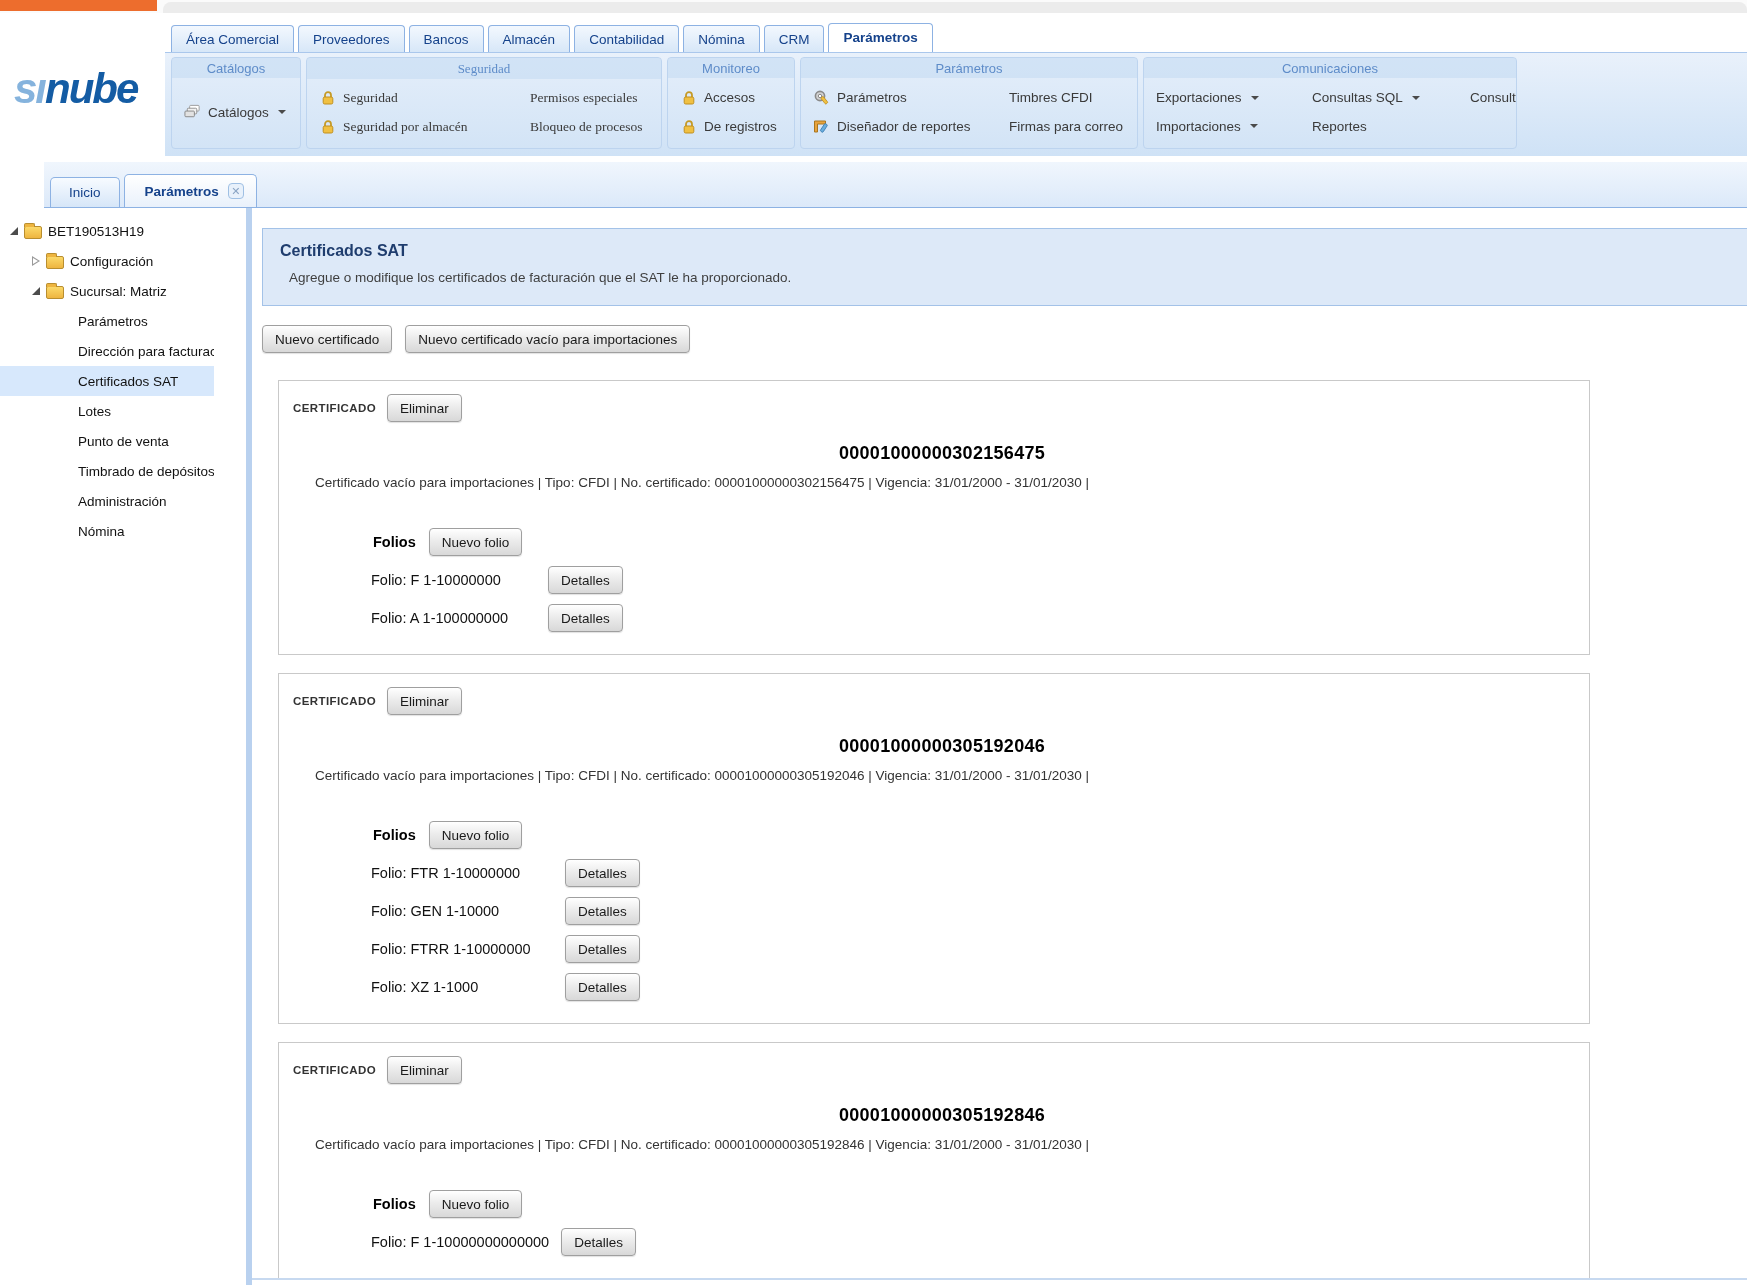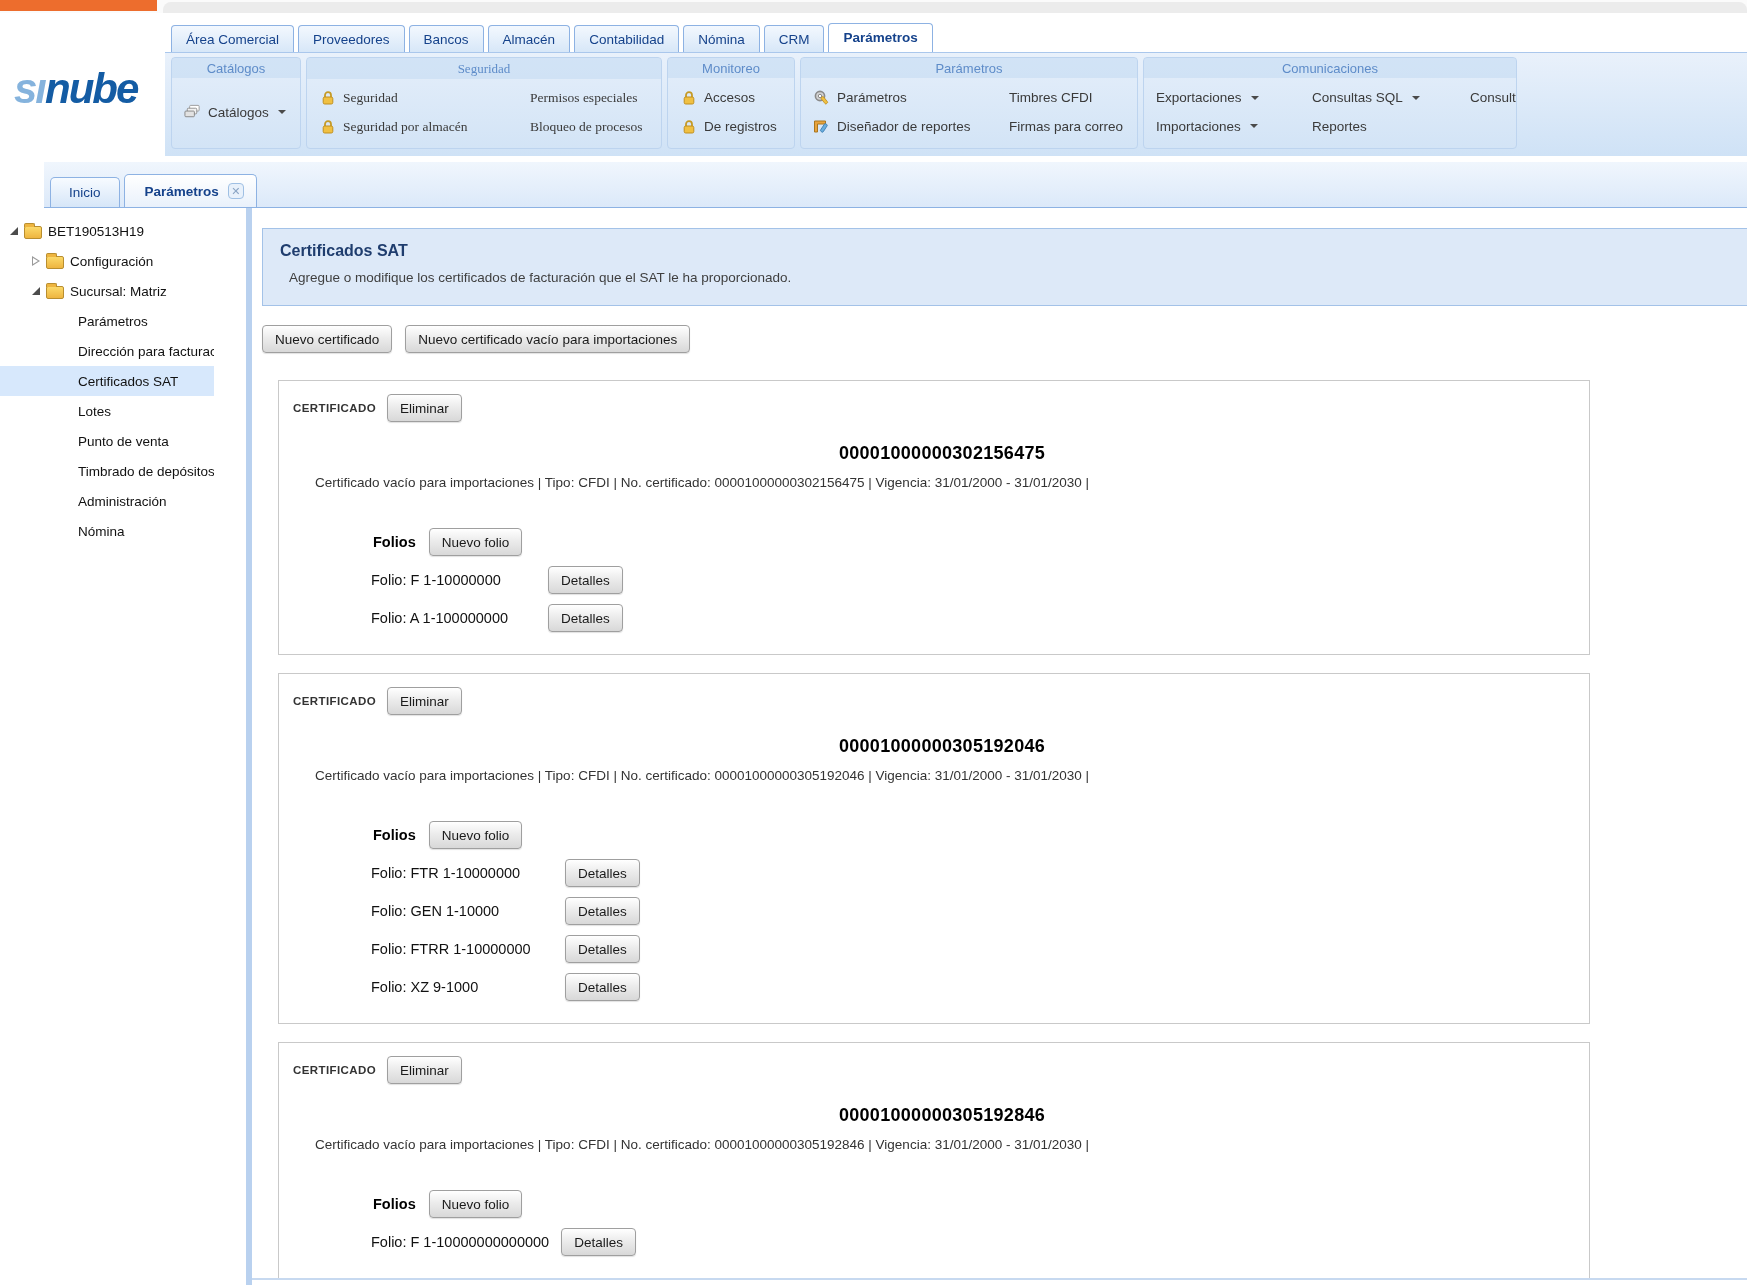--- a/index.html
+++ b/index.html
@@ -366,21 +366,21 @@
         </div>
         <div class="folio-row">
           <span class="folio-text">Folio: GEN 1-10000</span>
           <button class="btn">Detalles</button>
         </div>
         <div class="folio-row">
           <span class="folio-text">Folio: FTRR 1-10000000</span>
           <button class="btn">Detalles</button>
         </div>
         <div class="folio-row">
-          <span class="folio-text">Folio: XZ 9-1000</span>
+          <span class="folio-text">Folio: XZ 1-1000</span>
           <button class="btn">Detalles</button>
         </div>
       </div>
 
       <div class="card c3">
         <div class="card-head">
           <span class="cert-label">CERTIFICADO</span>
           <button class="btn">Eliminar</button>
         </div>
         <div class="card-number">00001000000305192846</div>

